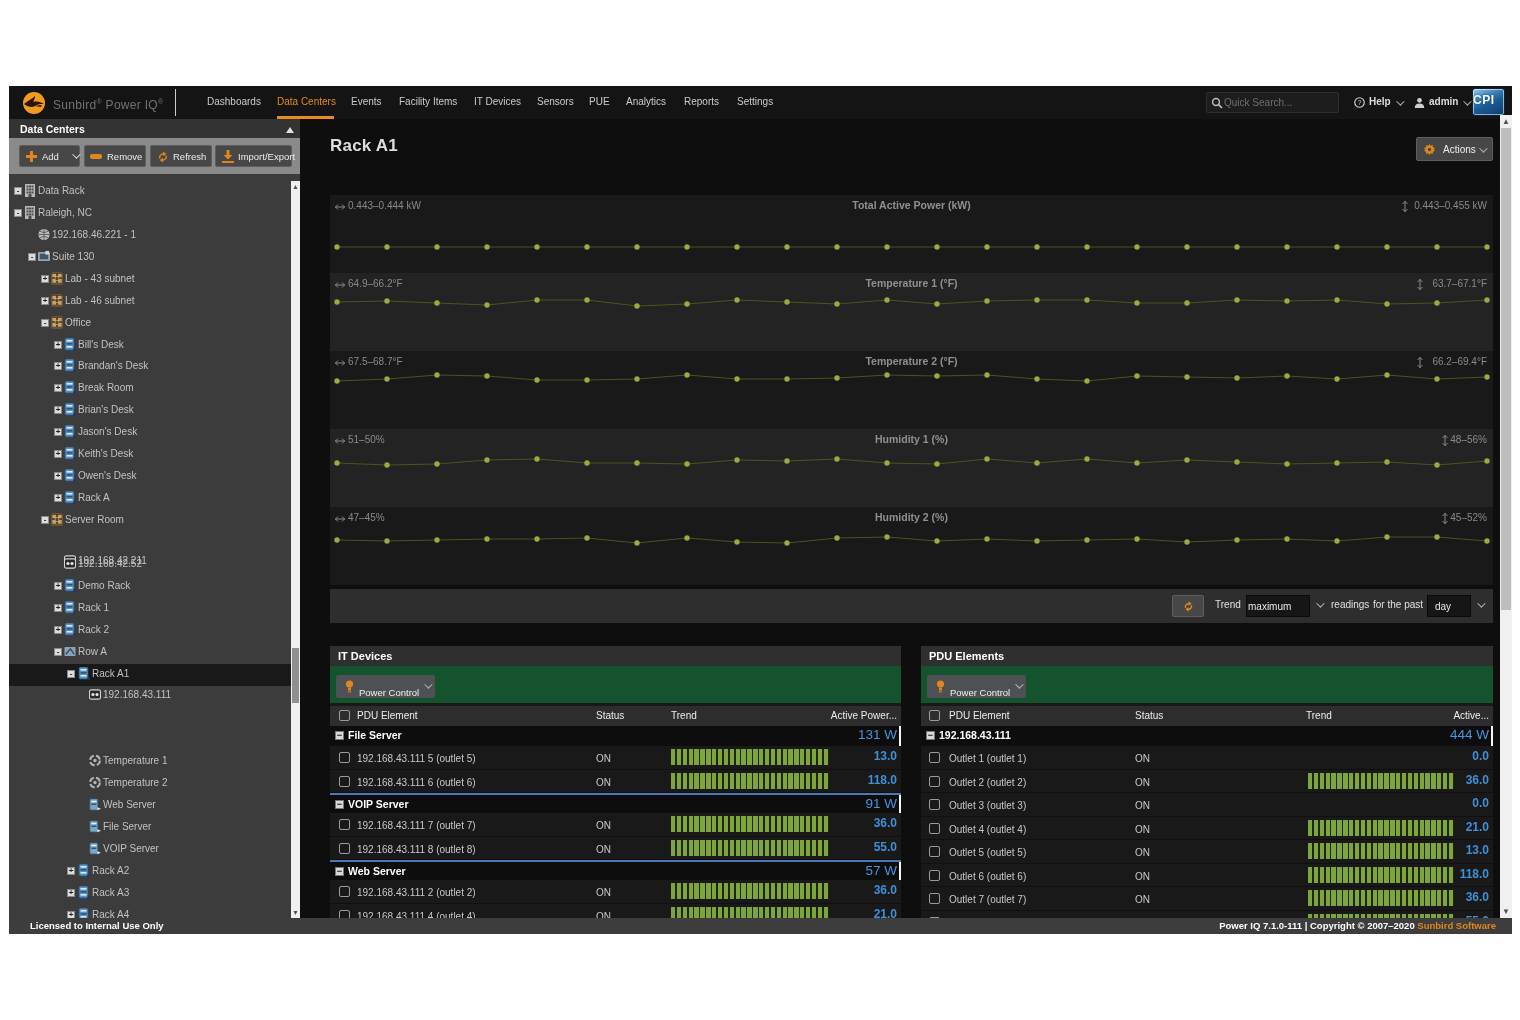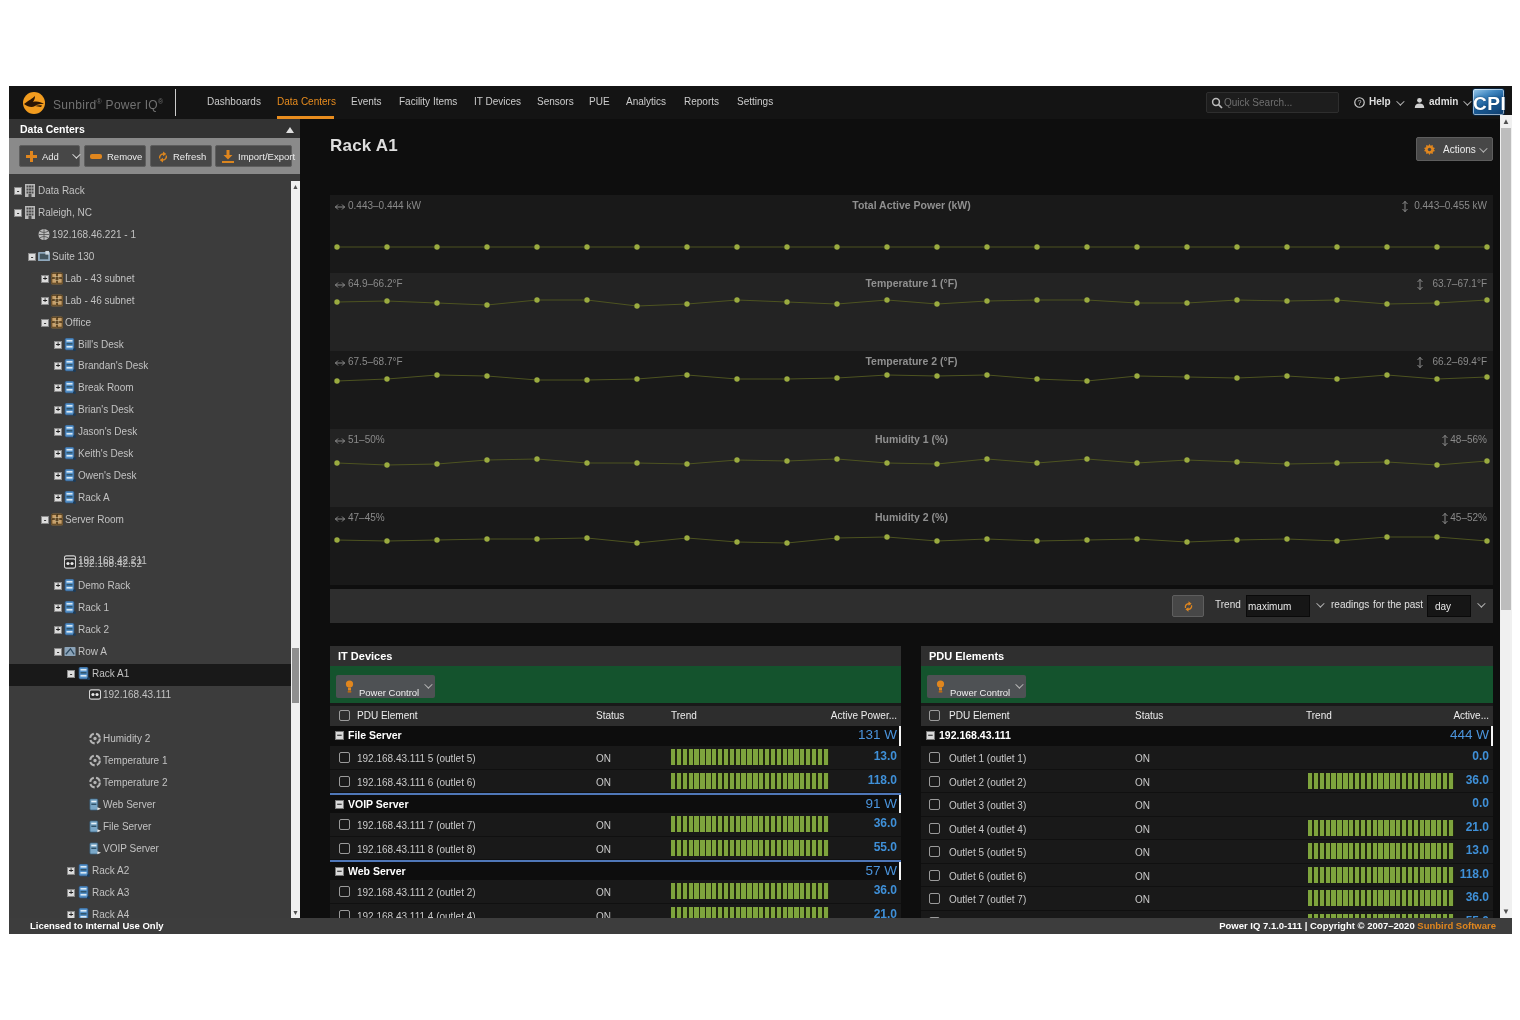--- a/index.html
+++ b/index.html
@@ -80,21 +80,21 @@
       </svg>
       <span class="abs" style="left:1360px;top:0;height:33px;line-height:32px;font-size:10px;color:#dedede;font-weight:bold">Help</span>
       <span class="chev abs" style="left:1387px;top:14px"></span>
       <svg class="abs" style="left:1405px;top:11px" width="11" height="12" viewBox="0 0 12 13">
         <circle cx="6" cy="3.6" r="2.6" fill="#cfcfcf"></circle>
         <path d="M0.8 12 C0.8 8.6 3 7 6 7 C9 7 11.2 8.6 11.2 12 Z" fill="#cfcfcf"></path>
       </svg>
       <span class="abs" style="left:1420px;top:0;height:33px;line-height:32px;font-size:10px;color:#dedede;font-weight:bold">admin</span>
       <span class="chev abs" style="left:1454px;top:14px"></span>
       <div class="abs" style="left:1463px;top:2px;width:33px;height:28px;border-radius:3px;background:linear-gradient(155deg,#9dcdee 0%,#4187c0 30%,#1b5c97 55%,#0e3c6b 100%);border:1px solid #09233d;box-shadow:inset 0 0 0 1px rgba(255,255,255,.55)">
-        <span class="abs" style="left:0;top:4px;width:100%;text-align:left;font-size:19px;font-weight:bold;color:#ffffff;letter-spacing:.5px;text-shadow:0 0 2px #0a3a66">CPI</span>
+        <span class="abs" style="left:0;top:4px;width:100%;text-align:left;font-size:12px;font-weight:bold;color:#ffffff;letter-spacing:.5px;text-shadow:0 0 2px #0a3a66">CPI</span>
       </div>
     </div>
     <div id="side">
       <div class="abs" style="left:0;top:0;width:100%;height:19px;background:#333">
         <span class="abs" style="left:11px;top:4px;font-size:10.5px;font-weight:bold;color:#fff">Data Centers</span>
         <svg class="abs" style="left:277px;top:8px" width="8" height="6" viewBox="0 0 8 6">
           <path d="M4 0 L8 6 L0 6 Z" fill="#e0e0e0"></path>
         </svg>
       </div>
       <div class="abs" style="left:0;top:19px;width:100%;height:36px;background:#8a8a8a">
@@ -440,29 +440,20 @@
       </div>
       <div class="trow" style="top:566.4px;">
         <span style="left:80px" class="abs">
           <svg class="ic" width="13" height="12" viewBox="0 0 13 12">
             <rect x="0.5" y="1" width="12" height="10" rx="2" fill="#2a2a2a" stroke="#d5d5d5" stroke-width="1.2"></rect>
             <circle cx="4.3" cy="6" r="1.7" fill="#e8e8e8"></circle>
             <circle cx="8.7" cy="6" r="1.7" fill="#e8e8e8"></circle>
           </svg>
         </span>
         <em style="left:94px">192.168.43.111</em>
-      </div>
-      <div class="trow" style="top:610.2px;">
-        <span style="left:80px" class="abs">
-          <svg class="ic" width="13" height="13" viewBox="0 0 13 13">
-            <circle cx="6.5" cy="6.5" r="5.3" fill="none" stroke="#b5b5b5" stroke-width="2.2" stroke-dasharray="6 2.5"></circle>
-            <circle cx="6.5" cy="6.5" r="1.8" fill="#b5b5b5"></circle>
-          </svg>
-        </span>
-        <em style="left:94px">Humidity 2</em>
       </div>
       <div class="trow" style="top:632.2px;">
         <span style="left:80px" class="abs">
           <svg class="ic" width="13" height="13" viewBox="0 0 13 13">
             <circle cx="6.5" cy="6.5" r="5.3" fill="none" stroke="#b5b5b5" stroke-width="2.2" stroke-dasharray="6 2.5"></circle>
             <circle cx="6.5" cy="6.5" r="1.8" fill="#b5b5b5"></circle>
           </svg>
         </span>
         <em style="left:94px">Temperature 1</em>
       </div>

